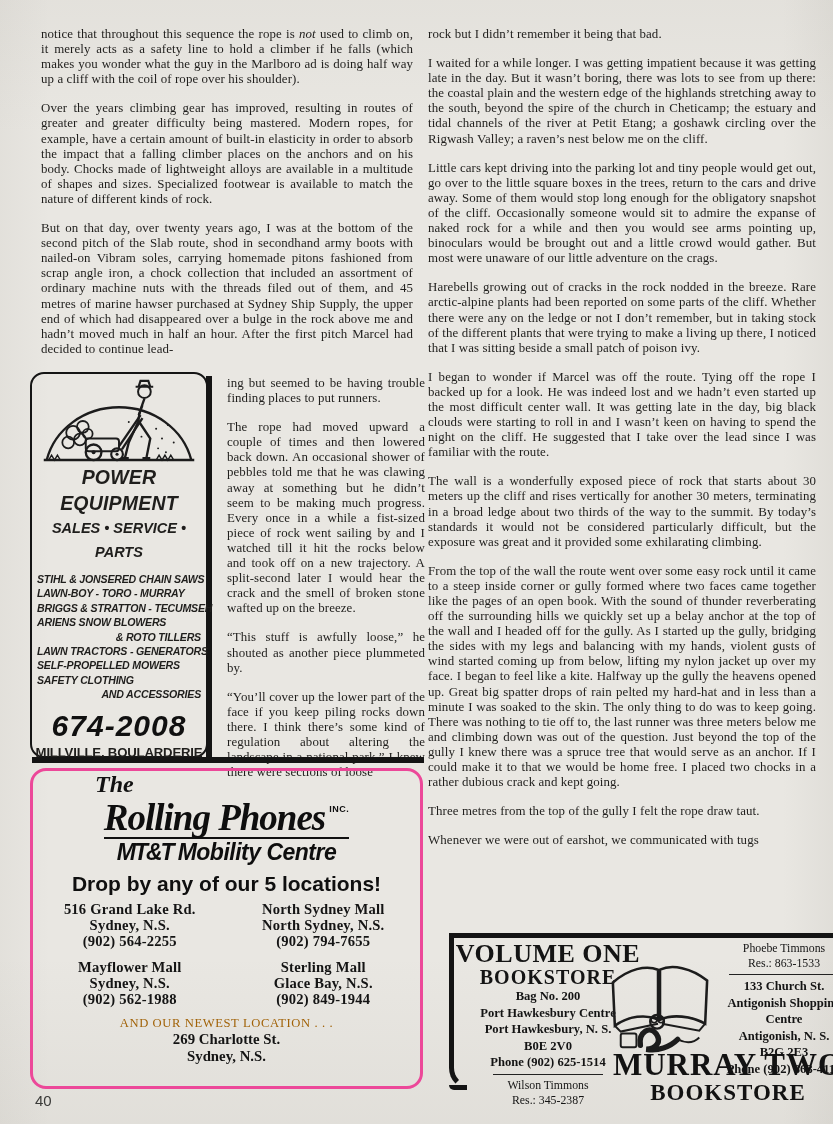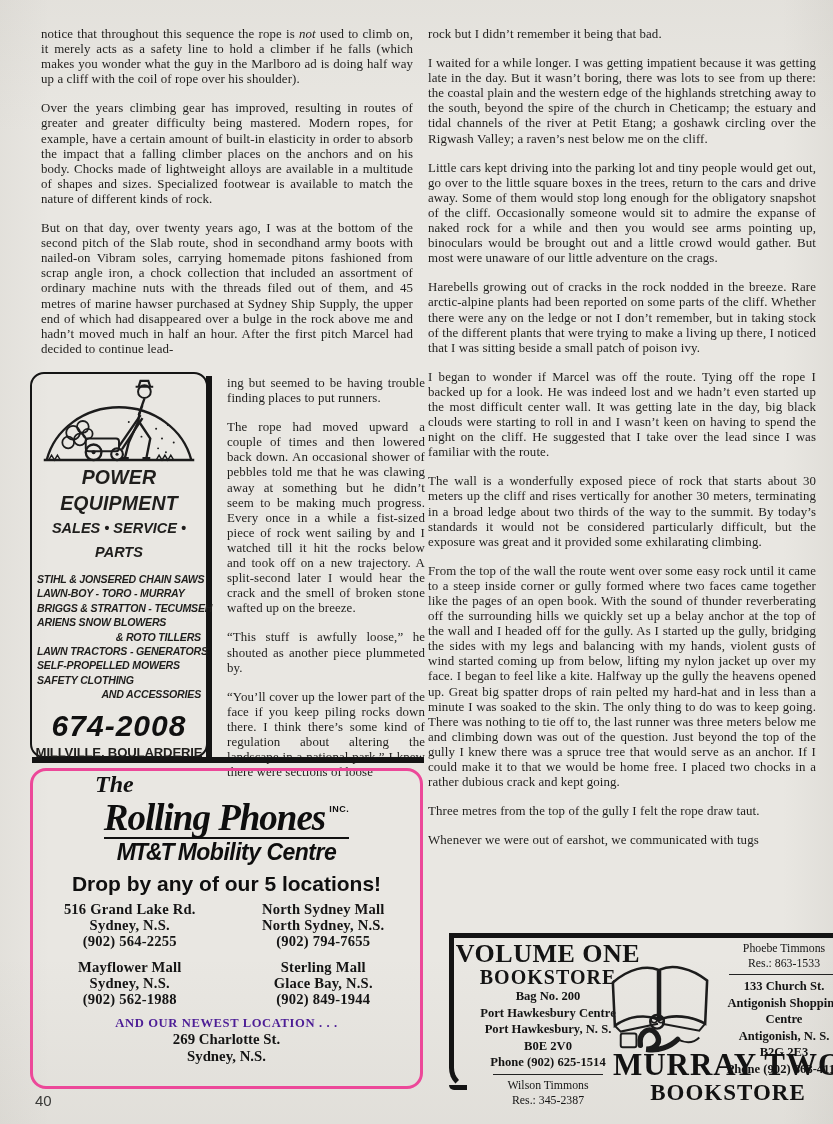--- a/index.html
+++ b/index.html
@@ -58,21 +58,21 @@
   .rp-mtt .logo{letter-spacing:-2px;padding-right:5px;}
   .rp-banner{
     margin:7px auto 0;width:330px;background:#0d0d0d;color:#f2f1ec;
     border-radius:12px;padding:5px 4px 6px;
     font-family:"Liberation Sans",sans-serif;font-weight:bold;
     font-size:18.5px;line-height:21px;letter-spacing:.2px;
   }
   .rp-tag{font-family:"Liberation Sans",sans-serif;font-weight:bold;font-size:21px;line-height:30px;margin-top:3px;color:#0f0f0f;}
   .rp-grid{display:grid;grid-template-columns:1fr 1fr;margin-top:2px;font-weight:bold;}
   .rp-loc{font-size:14.6px;line-height:16.2px;margin-bottom:9px;letter-spacing:.2px;color:#141414;}
-  .rp-newest-label{font-size:12.6px;font-weight:bold;letter-spacing:.6px;line-height:15px;color:#4c1d95;}
+  .rp-newest-label{font-size:12.6px;font-weight:normal;letter-spacing:.6px;line-height:15px;color:#a16207;}
   .rp-newest{font-size:14.8px;font-weight:bold;line-height:16.4px;color:#141414;}
 
   
   #volume-ad{position:absolute;left:420px;top:933px;width:356px;height:191px;margin-left:29px;}
   #volume-topbar{position:absolute;left:0;top:0;width:413px;height:5px;background:#141414;}
   #volume-leftbar{position:absolute;left:0;top:0;width:30px;height:152px;border-left:5px solid #141414;border-bottom:5px solid transparent;border-bottom-left-radius:22px;}
   #volume-leftbar::after{content:"";position:absolute;left:-5px;bottom:-5px;width:18px;height:5px;background:#141414;border-bottom-left-radius:10px;}
   .v1-block{position:absolute;left:6px;top:8px;width:186px;text-align:center;color:#141414;}
   .v1-title{font-size:26px;font-weight:bold;letter-spacing:.5px;line-height:26px;}
   .v1-sub{font-size:20px;font-weight:bold;letter-spacing:1px;line-height:21px;}

